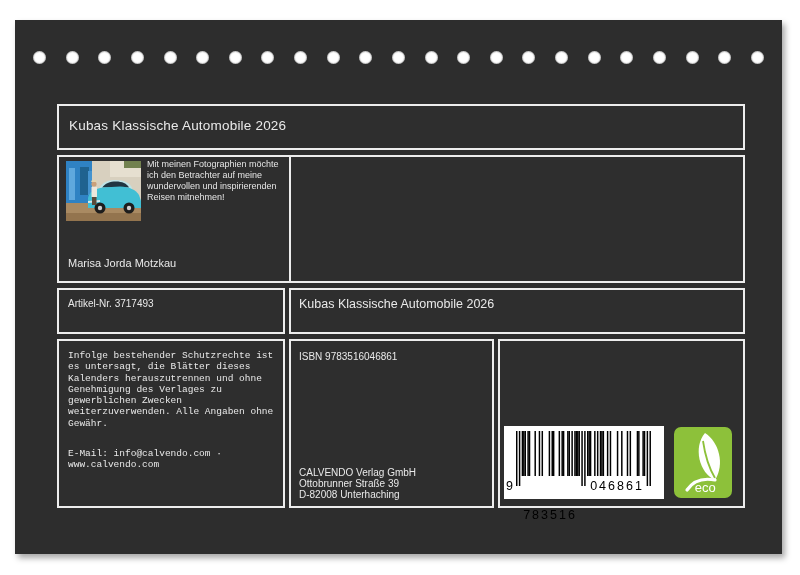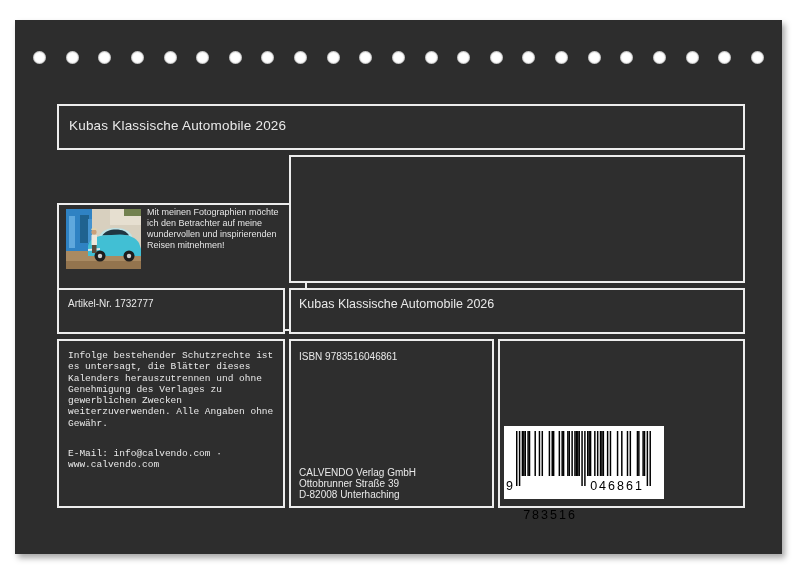--- a/index.html
+++ b/index.html
@@ -10,21 +10,21 @@
   
   .holes{position:absolute;left:18px;right:18px;top:30px;height:14px;
     display:flex;justify-content:space-between;align-items:center;}
   .hole{width:13px;height:13px;border-radius:50%;background:#fff;
     box-shadow:inset 0 0 1px 1px rgba(0,0,0,.25);}
   
   .box{position:absolute;box-sizing:border-box;border:2px solid var(--border,#ededed);
     background:#2e2e2e;color:var(--text,#e9e9e9);}
   .title-box{left:42px;top:84px;width:688px;height:46px;}
   .title-box span{position:absolute;left:10px;top:12px;font-size:13.5px;letter-spacing:.2px;}
-  .author-box{left:42px;top:135px;width:250px;height:128px;margin-top:48px;}
+  .author-box{left:42px;top:135px;width:250px;height:128px;}
   .photo{position:absolute;left:7px;top:4px;width:75px;height:60px;overflow:hidden;}
   .quote{position:absolute;left:88px;top:2px;width:132px;margin:0;
     font-size:9px;line-height:11px;color:#e5e5e5;}
   .author-name{position:absolute;left:9px;top:100px;font-size:11px;}
   .empty-box{left:274px;top:135px;width:456px;height:128px;}
   .article-box{left:42px;top:268px;width:228px;height:46px;}
   .article-box span{position:absolute;left:9px;top:8px;font-size:10px;}
   .title-repeat-box{left:274px;top:268px;width:456px;height:46px;}
   .title-repeat-box span{position:absolute;left:8px;top:7px;font-size:12.5px;}
   .legal-box{left:42px;top:319px;width:228px;height:169px;padding:9px 8px 0 9px;font-size:9.5px;line-height:11.3px;}
@@ -114,21 +114,21 @@
           <rect x="26" y="36" width="4.5" height="8" fill="#5a4a3a"></rect>
         </svg>
       </div>
       <p class="quote">Mit meinen Fotographien möchte ich den Betrachter auf meine wundervollen und inspirierenden Reisen mitnehmen!</p>
       <div class="author-name">Marisa Jorda Motzkau</div>
     </div>
 
     <div class="box empty-box"></div>
 
     <div class="box article-box">
-      <span>Artikel-Nr. 1732777</span>
+      <span>Artikel-Nr. 3717493</span>
     </div>
 
     <div class="box title-repeat-box">
       <span>Kubas Klassische Automobile 2026</span>
     </div>
 
     <div class="box legal-box">
       <p>Infolge bestehender Schutzrechte ist es untersagt, die Blätter dieses Kalenders herauszutrennen und ohne Genehmigung des Verlages zu gewerblichen Zwecken weiterzuverwenden. Alle Angaben ohne Gewähr.</p>
       <p class="contact"><span>E-Mail: info@calvendo.com ·</span><br>
       <span>www.calvendo.com</span></p>
@@ -189,16 +189,24 @@
             <rect x="122.12" y="0" width="1.48" height="45"></rect>
             <rect x="126.38" y="0" width="1.48" height="45"></rect>
             <rect x="127.80" y="0" width="1.48" height="45"></rect>
             <rect x="130.64" y="0" width="1.48" height="55"></rect>
             <rect x="133.48" y="0" width="1.48" height="55"></rect>
           </svg>
         <span class="bd first">9</span>
         <span class="bd g1">783516</span>
         <span class="bd g2">046861</span>
       </div>
+      <div class="eco">
+        <svg width="58" height="71" viewBox="0 0 58 71">
+          <path d="M31 6 C 45 15 51 37 41 53 C 25 46 19 20 31 6 Z" fill="#ffffff"></path>
+          <path d="M29 14 C 31 28 35 41 41 51" stroke="#8dc13a" stroke-width="1.8" fill="none"></path>
+          <path d="M13 63 C 19 54 28 50.5 41 53" stroke="#ffffff" stroke-width="3.2" fill="none" stroke-linecap="round"></path>
+        </svg>
+        <span class="eco-label">eco</span>
+      </div>
     </div>
 
   </div>
 </div>
 
 </body></html>

